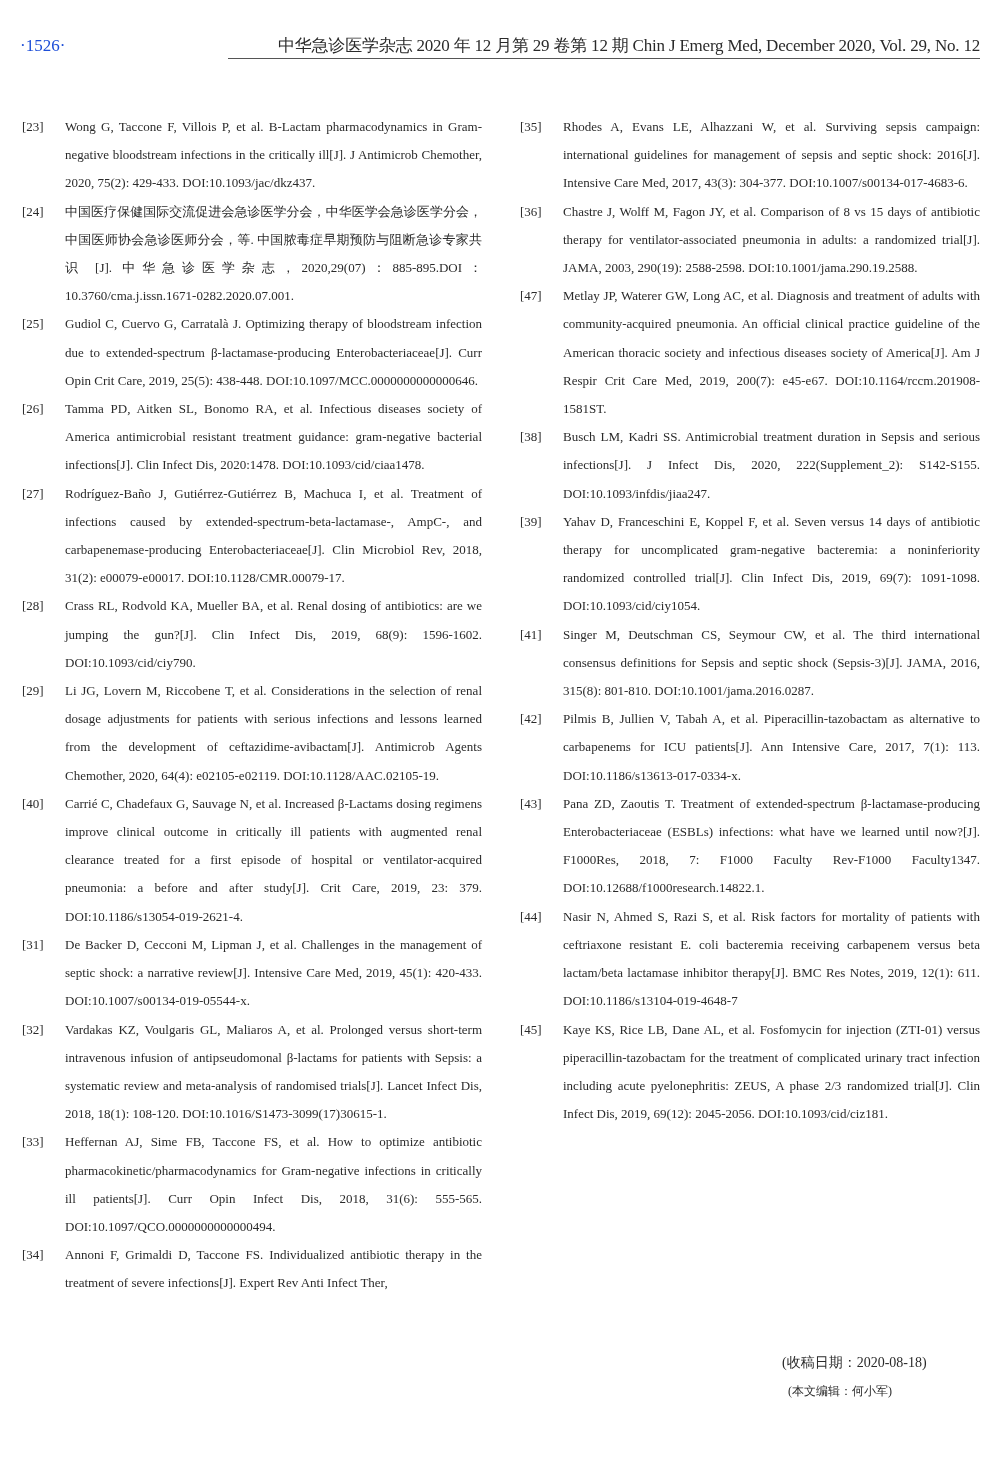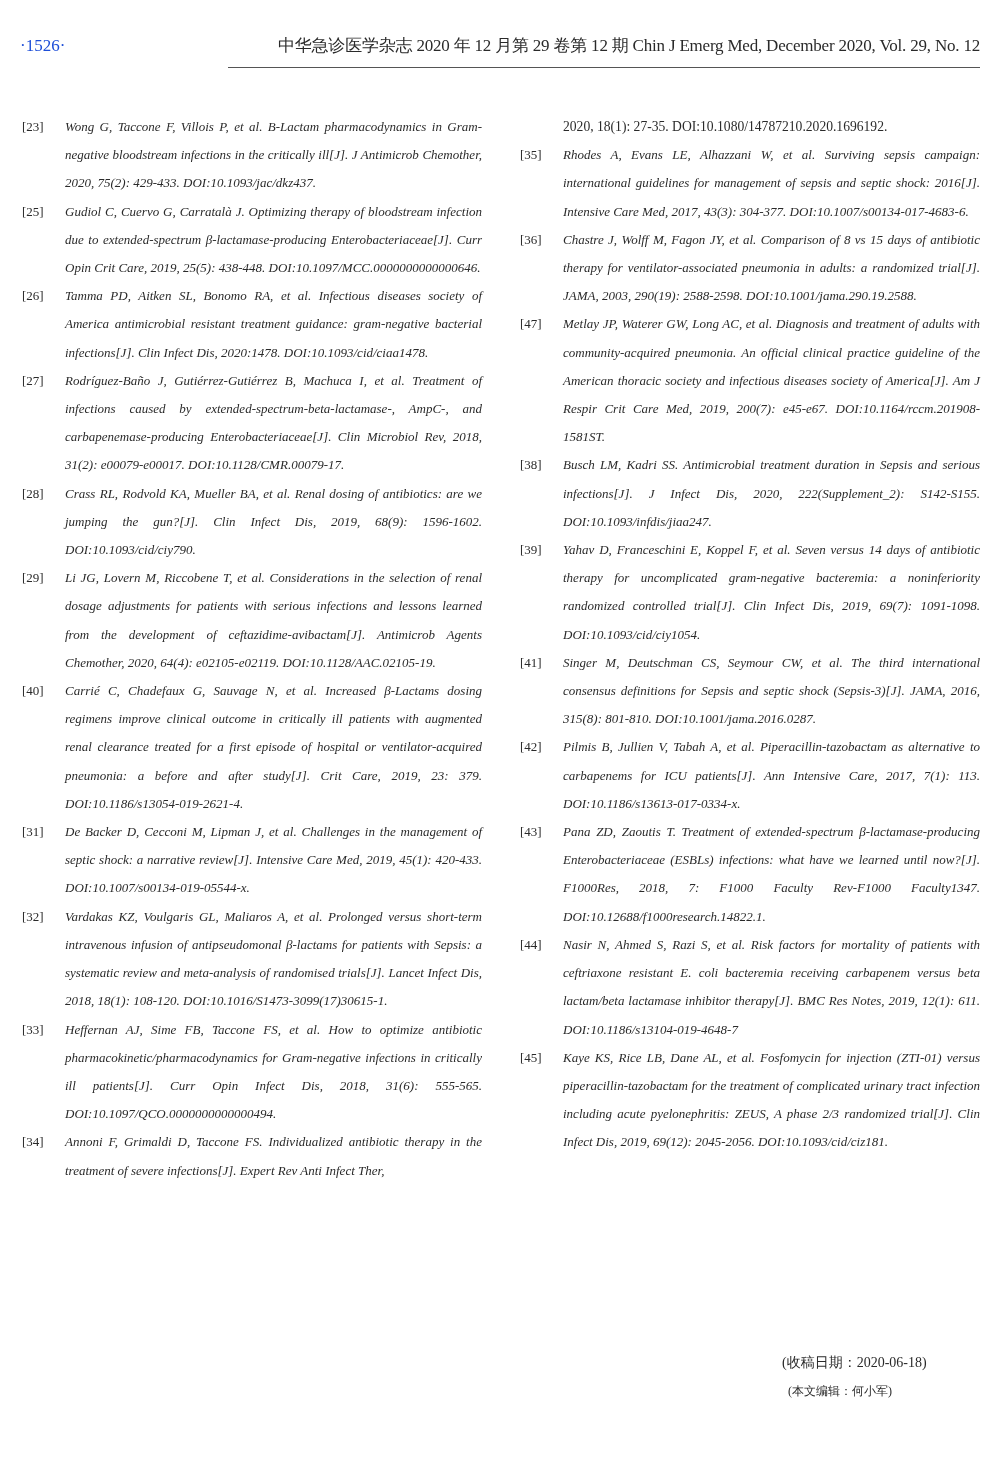--- a/index.html
+++ b/index.html
@@ -11,54 +11,58 @@
   .header {
     position: absolute; top: 30px; left: 0; width: 1000px; height: 36px;
   }
   .page-num {
     position: absolute; left: 20px; top: 6px;
     font-size: 17px; color: #1d4ed8;
   }
   .journal {
     position: absolute; left: 228px; right: 20px; top: 4px;
     font-size: 17px; letter-spacing: -0.2px; white-space: nowrap;
-    border-bottom: 1.5px solid #555; padding-bottom: 10px; text-align: right;
+    border-bottom: 1.5px solid #555; padding-bottom: 1px; text-align: right;
   }
   .col {
     position: absolute; top: 113px; width: 460px;
   }
   .col-left { left: 22px; }
   .col-right { left: 520px; top: 113px; }
   .ref {
     position: relative; padding-left: 43px; font-size: 13px; line-height: 28.2px;
     text-align: justify;
   }
   .ref-num {
     position: absolute; left: 0; top: 0;
   }
-  .ref-text { display: block; font-style: italic; }
+  .ref-text { display: block; }
   .cont { padding-left: 43px; font-size: 13.6px; line-height: 28.2px; }
   .footer-note {
     position: absolute; font-size: 14px; line-height: 26px;
   }
   .received { left: 782px; top: 1350px; }
   .editor { left: 788px; top: 1378px; font-size: 12px; }
 </style>
 </head>
 <body>
 
 <div class="header">
   <span class="page-num">·1526·</span>
   <span class="journal">中华急诊医学杂志 2020 年 12 月第 29 卷第 12 期 Chin J Emerg Med, December 2020, Vol. 29, No. 12</span>
 </div>
 
 <div class="col col-left">
   <div class="ref">
       <span class="ref-num">[23]</span>
       <span class="ref-text">Wong G, Taccone F, Villois P, et al. Β-Lactam pharmacodynamics in Gram-negative bloodstream infections in the critically ill[J]. J Antimicrob Chemother, 2020, 75(2): 429-433. DOI:10.1093/jac/dkz437.</span>
+    </div>
+  <div class="ref">
+      <span class="ref-num">[24]</span>
+      <span class="ref-text">中国医疗保健国际交流促进会急诊医学分会，中华医学会急诊医学分会，中国医师协会急诊医师分会，等. 中国脓毒症早期预防与阻断急诊专家共识 [J]. 中华急诊医学杂志，2020,29(07)：885-895.DOI：10.3760/cma.j.issn.1671-0282.2020.07.001.</span>
     </div>
   <div class="ref">
       <span class="ref-num">[25]</span>
       <span class="ref-text">Gudiol C, Cuervo G, Carratalà J. Optimizing therapy of bloodstream infection due to extended-spectrum β-lactamase-producing Enterobacteriaceae[J]. Curr Opin Crit Care, 2019, 25(5): 438-448. DOI:10.1097/MCC.0000000000000646.</span>
     </div>
   <div class="ref">
       <span class="ref-num">[26]</span>
       <span class="ref-text">Tamma PD, Aitken SL, Bonomo RA, et al. Infectious diseases society of America antimicrobial resistant treatment guidance: gram-negative bacterial infections[J]. Clin Infect Dis, 2020:1478. DOI:10.1093/cid/ciaa1478.</span>
     </div>
   <div class="ref">
@@ -89,21 +93,20 @@
       <span class="ref-num">[33]</span>
       <span class="ref-text">Heffernan AJ, Sime FB, Taccone FS, et al. How to optimize antibiotic pharmacokinetic/pharmacodynamics for Gram-negative infections in critically ill patients[J]. Curr Opin Infect Dis, 2018, 31(6): 555-565. DOI:10.1097/QCO.0000000000000494.</span>
     </div>
   <div class="ref">
       <span class="ref-num">[34]</span>
       <span class="ref-text">Annoni F, Grimaldi D, Taccone FS. Individualized antibiotic therapy in the treatment of severe infections[J]. Expert Rev Anti Infect Ther,</span>
     </div>
 </div>
 
 <div class="col col-right">
-  <div class="cont">2020, 18(1): 27-35. DOI:10.1080/14787210.2020.1696192.</div>
   <div class="ref">
       <span class="ref-num">[35]</span>
       <span class="ref-text">Rhodes A, Evans LE, Alhazzani W, et al. Surviving sepsis campaign: international guidelines for management of sepsis and septic shock: 2016[J]. Intensive Care Med, 2017, 43(3): 304-377. DOI:10.1007/s00134-017-4683-6.</span>
     </div>
   <div class="ref">
       <span class="ref-num">[36]</span>
       <span class="ref-text">Chastre J, Wolff M, Fagon JY, et al. Comparison of 8 vs 15 days of antibiotic therapy for ventilator-associated pneumonia in adults: a randomized trial[J]. JAMA, 2003, 290(19): 2588-2598. DOI:10.1001/jama.290.19.2588.</span>
     </div>
   <div class="ref">
       <span class="ref-num">[47]</span>
@@ -132,14 +135,14 @@
   <div class="ref">
       <span class="ref-num">[44]</span>
       <span class="ref-text">Nasir N, Ahmed S, Razi S, et al. Risk factors for mortality of patients with ceftriaxone resistant E. coli bacteremia receiving carbapenem versus beta lactam/beta lactamase inhibitor therapy[J]. BMC Res Notes, 2019, 12(1): 611. DOI:10.1186/s13104-019-4648-7</span>
     </div>
   <div class="ref">
       <span class="ref-num">[45]</span>
       <span class="ref-text">Kaye KS, Rice LB, Dane AL, et al. Fosfomycin for injection (ZTI-01) versus piperacillin-tazobactam for the treatment of complicated urinary tract infection including acute pyelonephritis: ZEUS, A phase 2/3 randomized trial[J]. Clin Infect Dis, 2019, 69(12): 2045-2056. DOI:10.1093/cid/ciz181.</span>
     </div>
 </div>
 
-<div class="footer-note received">(收稿日期：2020-06-18)</div>
+<div class="footer-note received">(收稿日期：2020-08-18)</div>
 <div class="footer-note editor">(本文编辑：何小军)</div>
 
 </body></html>

